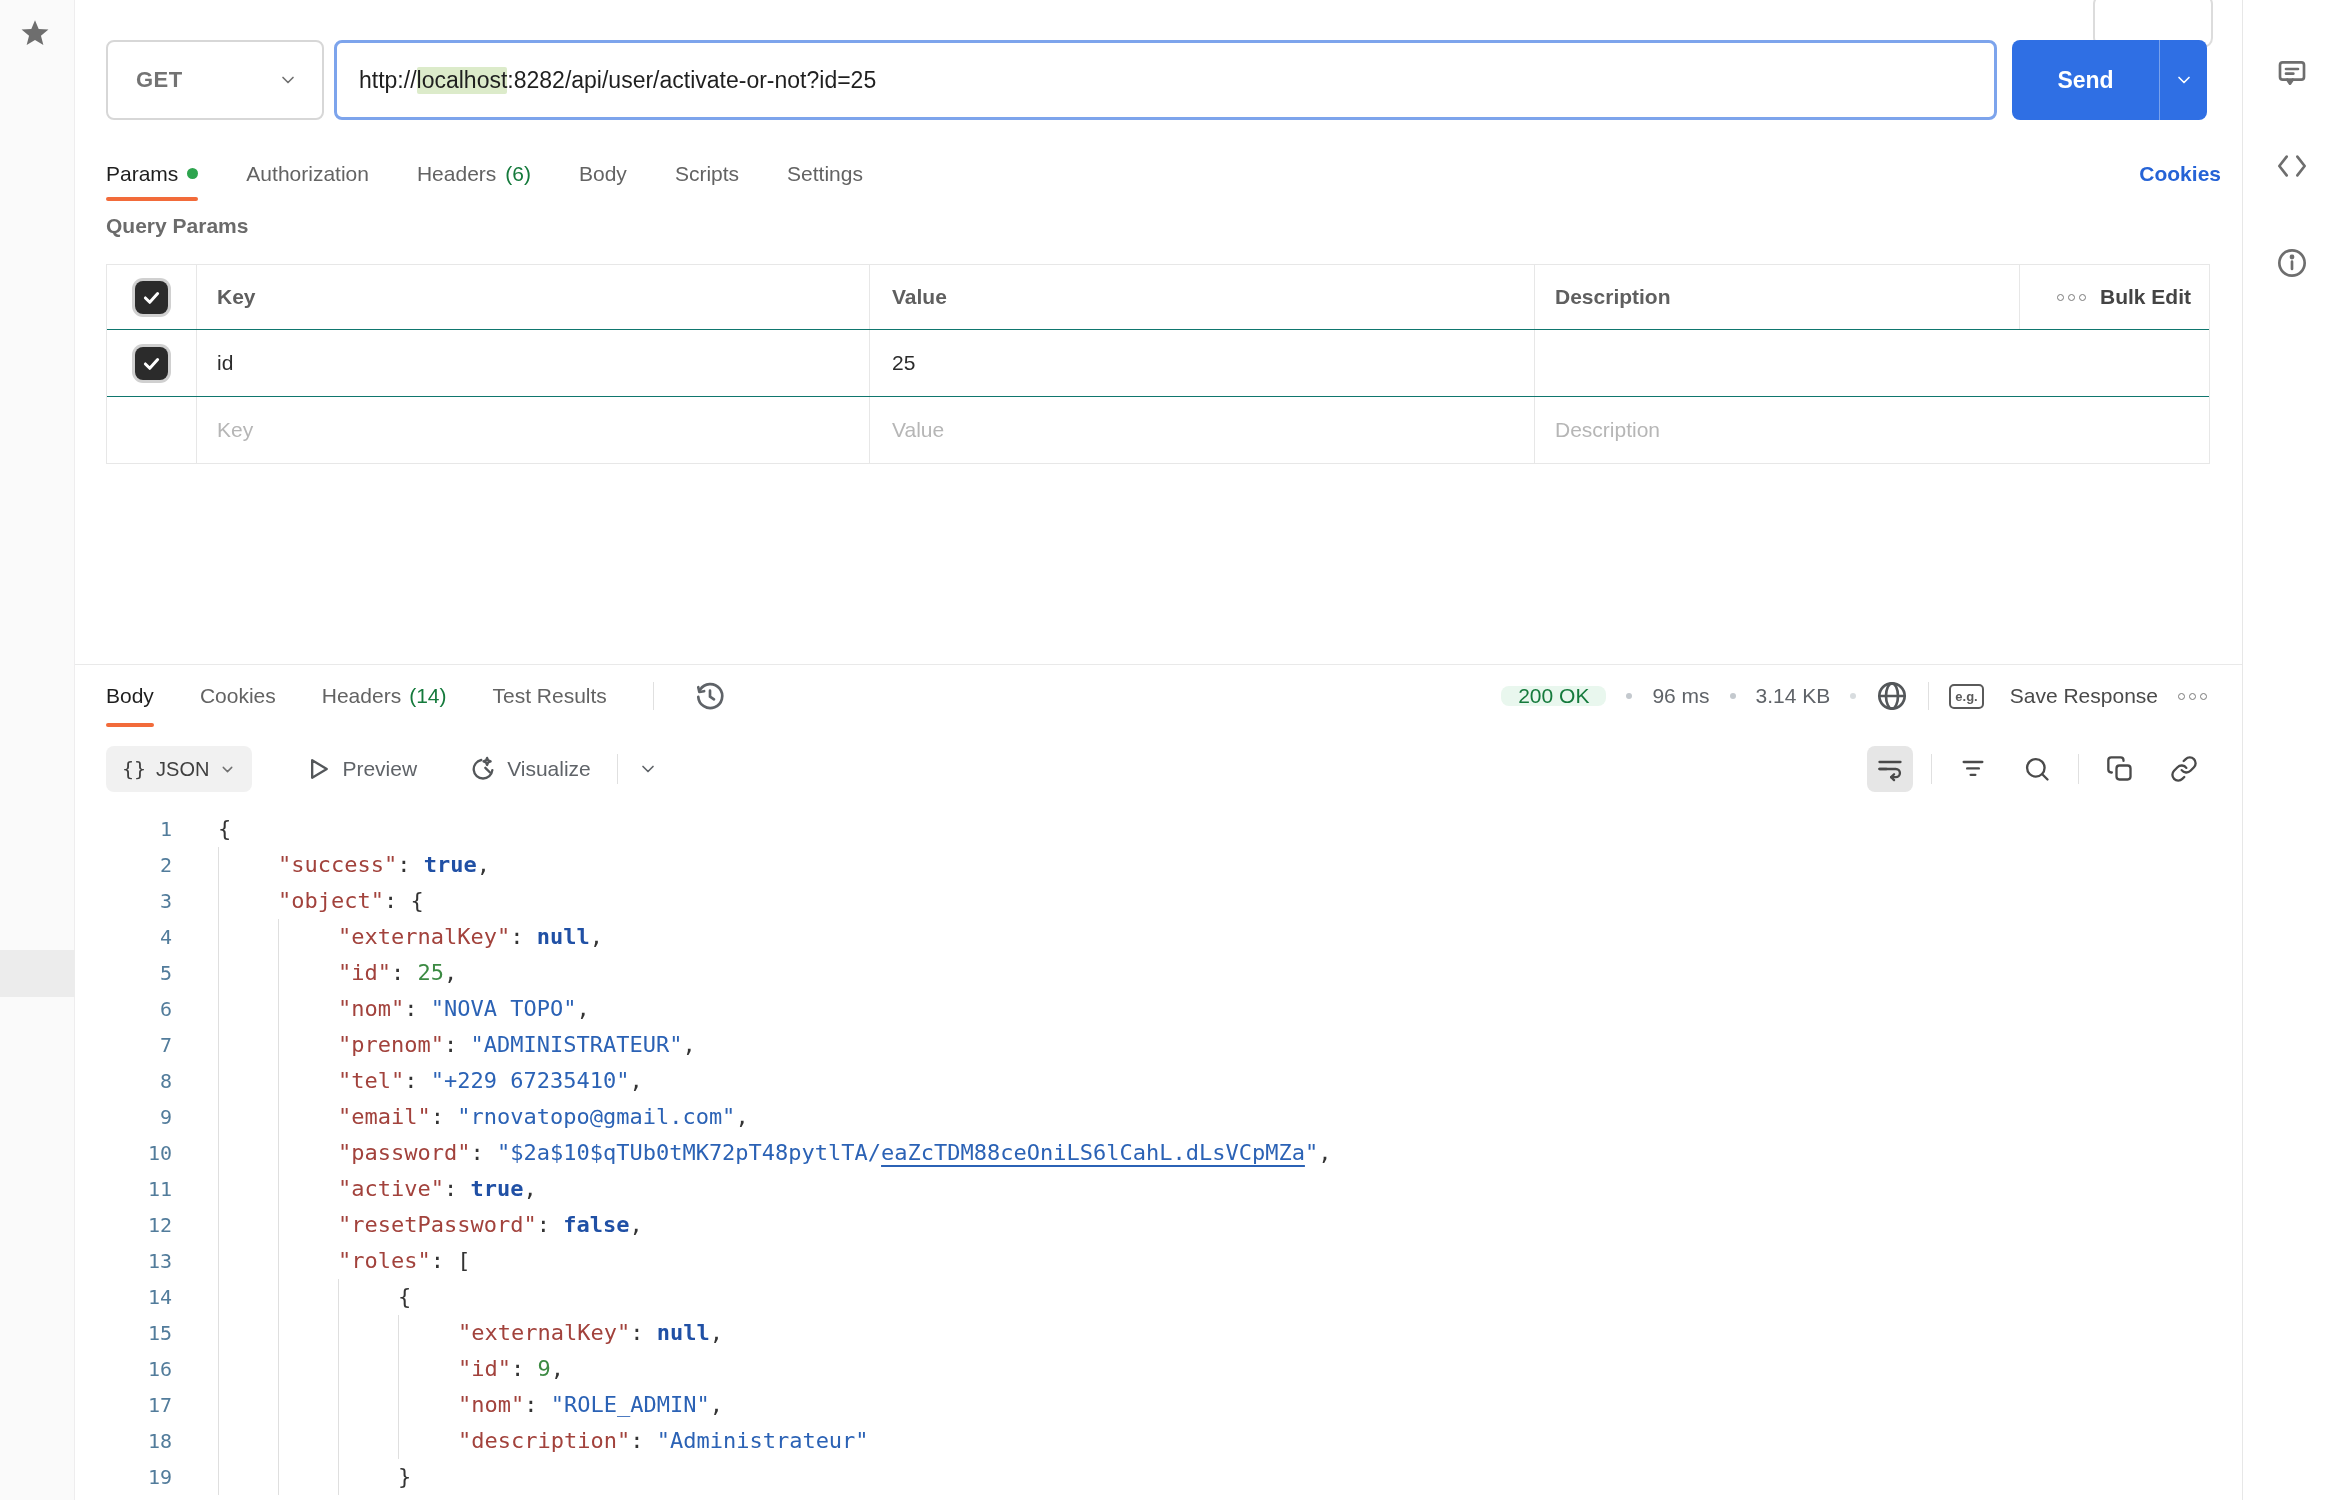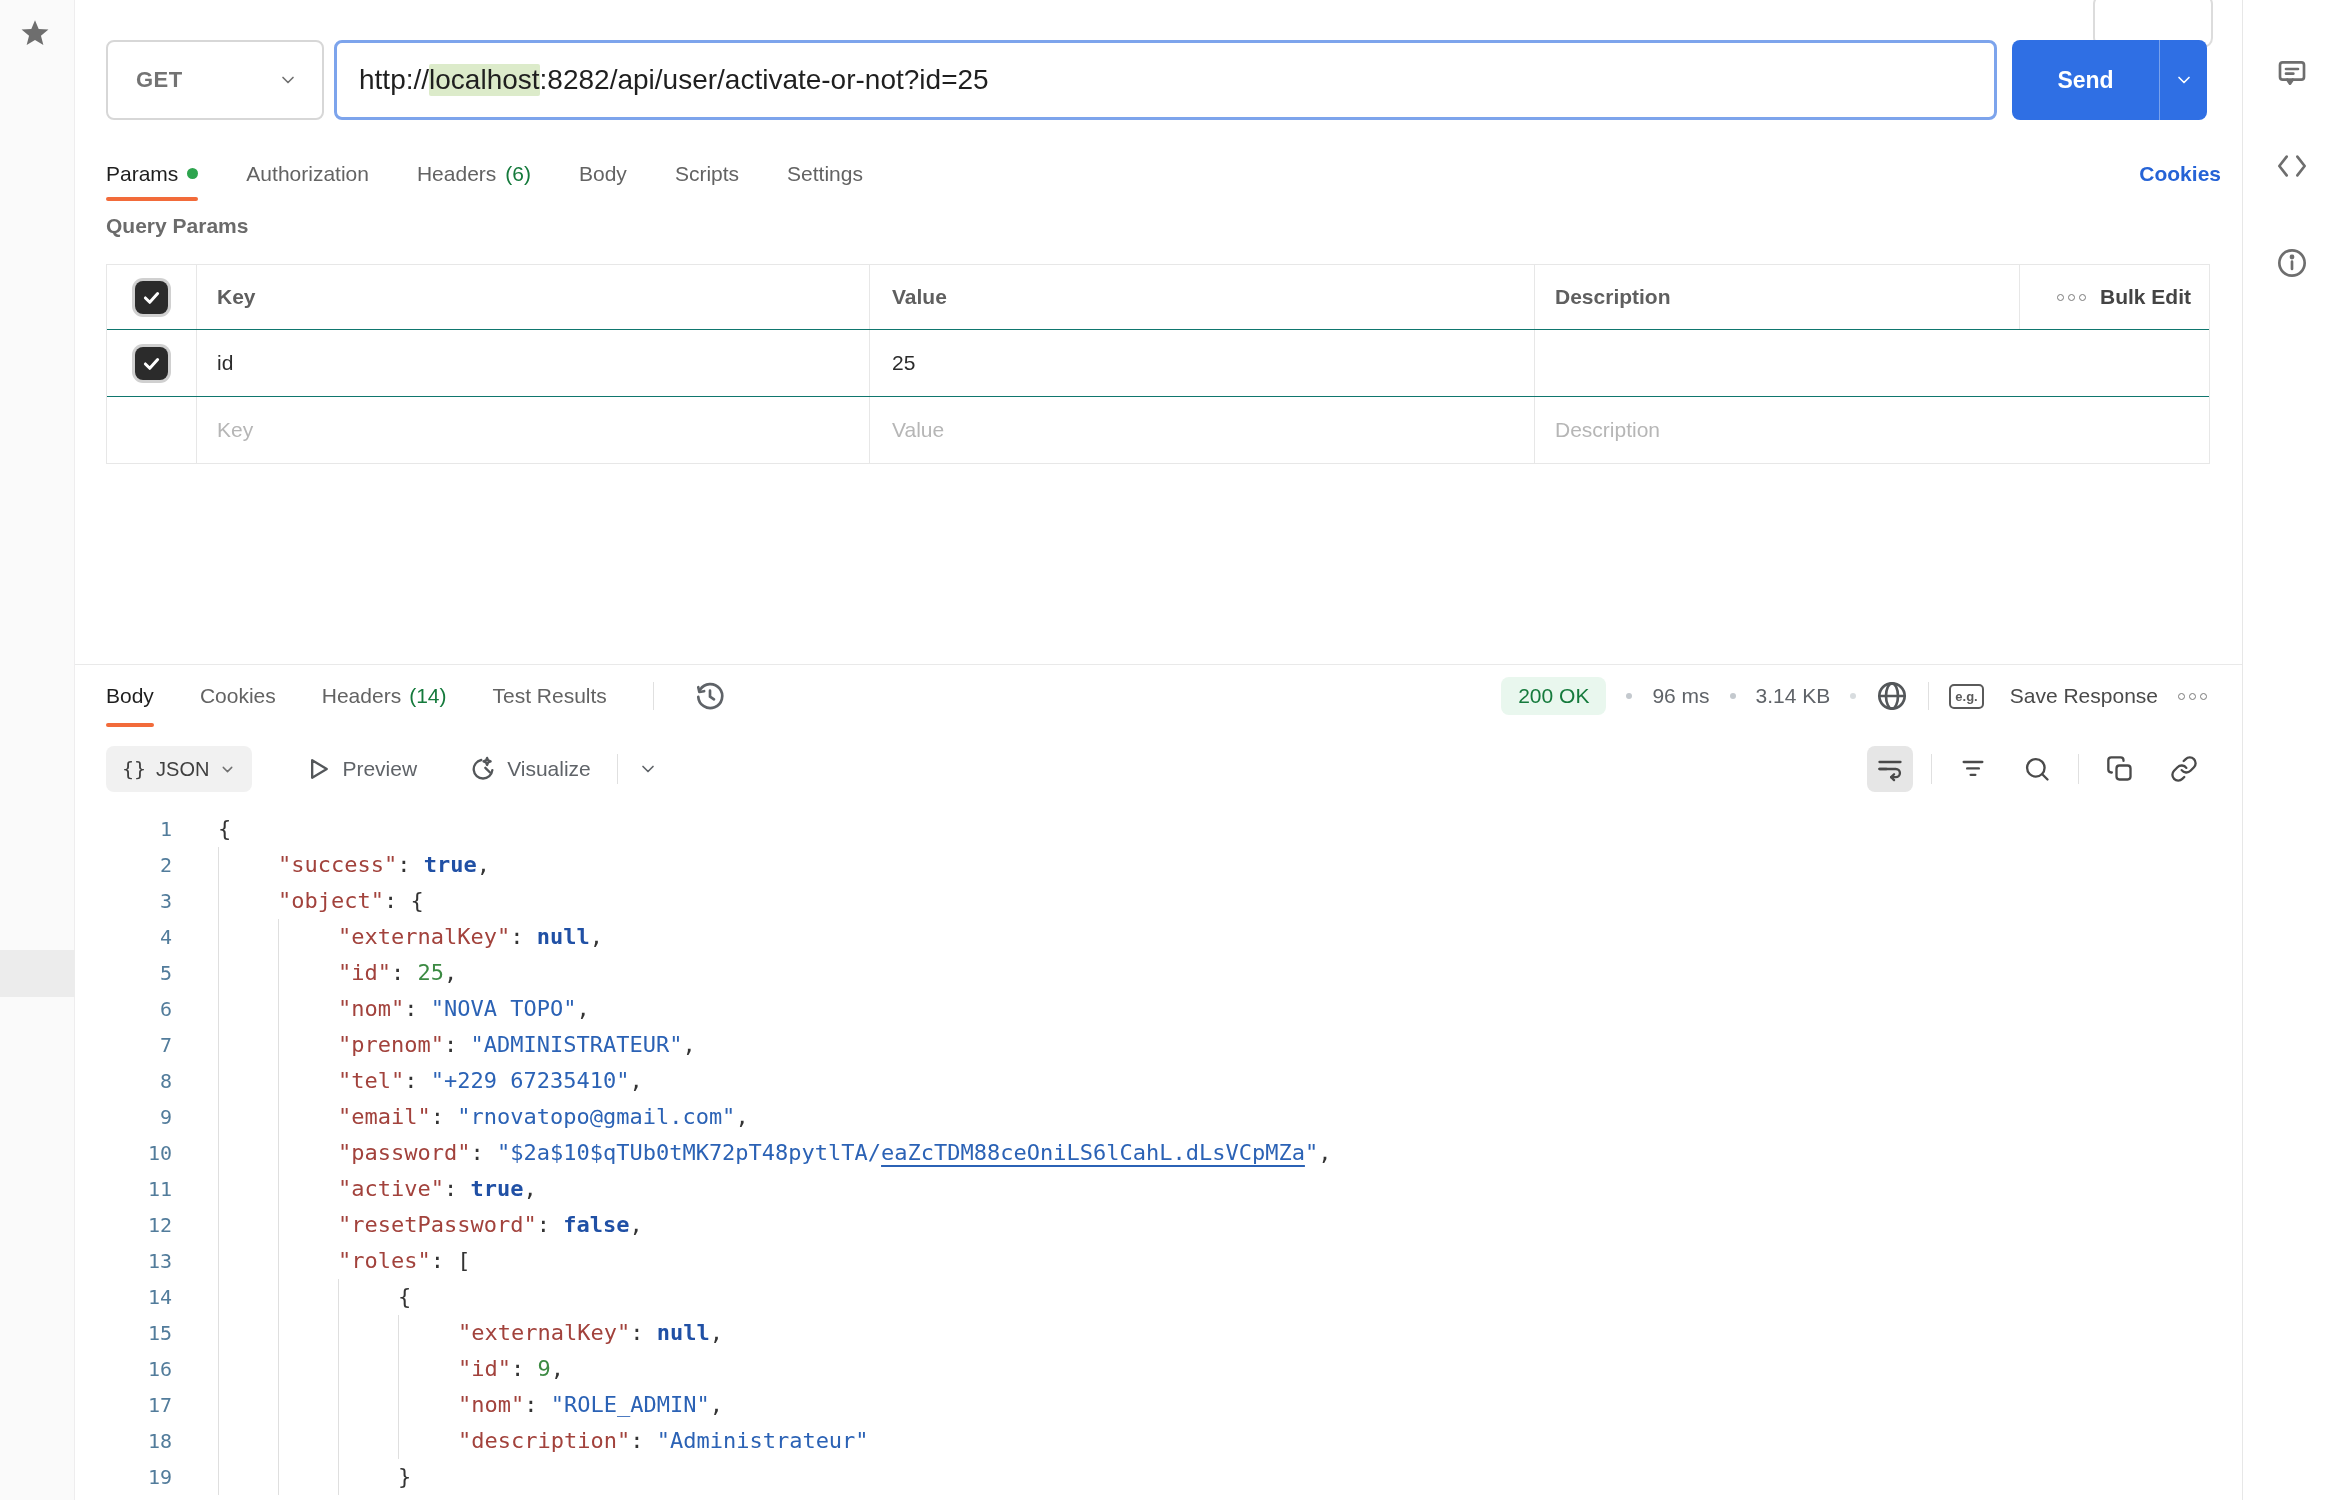--- a/index.html
+++ b/index.html
@@ -13,21 +13,21 @@
   .right-rail .ric { position:absolute; left:33px; width:32px; height:32px; color:#6E6E6E; cursor:pointer; }
 
   
   .main { position:absolute; left:75px; top:0; width:2167px; height:1500px; }
 
   
   .request-bar { position:absolute; top:40px; left:31px; right:35px; height:80px; }
   .method-select { position:absolute; left:0; top:0; width:218px; height:80px; border:2px solid #D7D7D7; border-radius:8px; display:flex; align-items:center; justify-content:space-between; padding:0 24px 0 28px; background:#fff; cursor:pointer; }
   .method-select .mtext { color:#737373; font-weight:700; font-size:22px; letter-spacing:.5px; }
   .chev { width:20px; height:20px; color:#707070; }
-  .url-input { position:absolute; left:228px; top:0; width:1663px; height:80px; border:3px solid #7DA4EC; border-radius:8px; background:#fff; display:flex; align-items:center; padding:0 22px; font-size:28px; color:#1F1F1F; white-space:nowrap; overflow:hidden; cursor:text; }
+  .url-input { position:absolute; left:228px; top:0; width:1663px; height:80px; border:3px solid #7DA4EC; border-radius:8px; background:#fff; display:flex; align-items:center; padding:0 22px; font-size:23px; color:#1F1F1F; white-space:nowrap; overflow:hidden; cursor:text; }
   .url-hl { background:#DCEBCA; border-radius:2px; }
   .send-btn { position:absolute; left:1906px; top:0; width:195px; height:80px; background:#2F6FE4; border-radius:8px; display:flex; align-items:stretch; color:#fff; cursor:pointer; }
   .send-label { width:147px; display:flex; align-items:center; justify-content:center; font-size:23px; font-weight:700; }
   .send-sep { width:1px; background:rgba(255,255,255,.35); margin:0; }
   .send-caret { flex:1; display:flex; align-items:center; justify-content:center; }
   .send-caret .chev { color:#fff; }
   .top-cropped-button { position:absolute; left:1987px; top:-46px; width:120px; height:54px; border:2px solid #DCDCDC; border-radius:10px; background:#fff; }
 
   
   .req-tabs { position:absolute; top:146px; left:31px; right:21px; height:55px; display:flex; align-items:center; gap:48px; }
@@ -63,21 +63,21 @@
   .resp-header { position:relative; height:62px; display:flex; align-items:center; }
   .resp-tabs { display:flex; align-items:center; gap:46px; height:62px; }
   .rtab { position:relative; height:62px; display:flex; align-items:center; gap:8px; font-size:21px; color:#636363; cursor:pointer; }
   .rtab .count { color:#157A3C; }
   .rtab.active { color:#1E1E1E; }
   .rtab.active::after { content:""; position:absolute; left:0; right:0; bottom:0; height:4px; background:#F26B3A; border-radius:2px; }
   .vsep { width:1px; height:28px; background:#E0E0E0; }
   .hist-icon { width:32px; height:32px; color:#5F6368; margin-left:-6px; cursor:pointer; }
 
   .resp-status { margin-left:auto; display:flex; align-items:center; gap:20px; font-size:21px; color:#5F6368; }
-  .status-pill { background:#E9F7EE; color:#157A3C; border-radius:8px; height:38px; display:flex; align-items:center; padding:0 17px; font-size:21px; cursor:pointer; }
+  .status-pill { background:#E9F7EE; color:#157A3C; border-radius:8px; height:20px; display:flex; align-items:center; padding:0 17px; font-size:21px; cursor:pointer; }
   .sdot { width:6px; height:6px; border-radius:50%; background:#C4C9CE; }
   .sdot.lite { background:#D8DCDF; }
   .sicon { width:32px; height:32px; color:#54575A; cursor:pointer; }
   .eg-box { border:2px solid #5A5A5A; border-radius:5px; font-size:13px; color:#5A5A5A; padding:3px 4px; font-weight:600; }
   .save-resp { display:flex; align-items:center; gap:26px; color:#4A4A4A; cursor:pointer; }
 
   .resp-toolbar { position:absolute; top:81px; left:31px; right:35px; height:46px; display:flex; align-items:center; }
   .fmt-btn { height:46px; background:#F1F1F1; border-radius:8px; display:flex; align-items:center; gap:10px; padding:0 16px; font-size:20px; color:#3F3F3F; cursor:pointer; }
   .fmt-braces { font-family:"DejaVu Sans Mono", monospace; font-size:20px; }
   .tool-item { display:flex; align-items:center; gap:10px; color:#5F6368; font-size:21px; margin-left:52px; cursor:pointer; }

